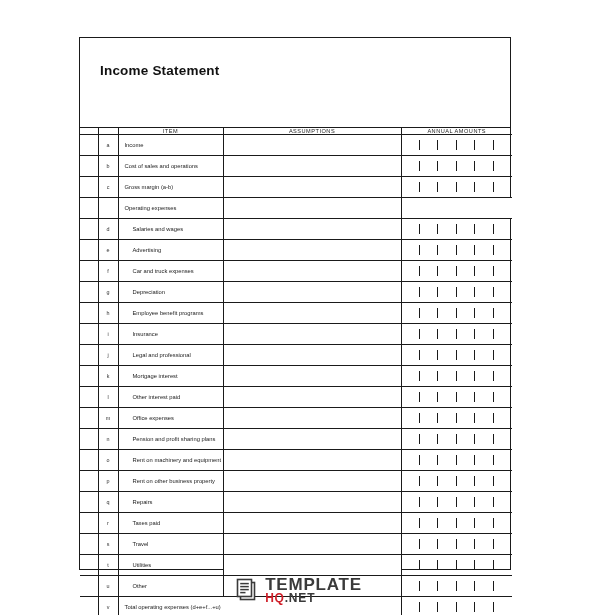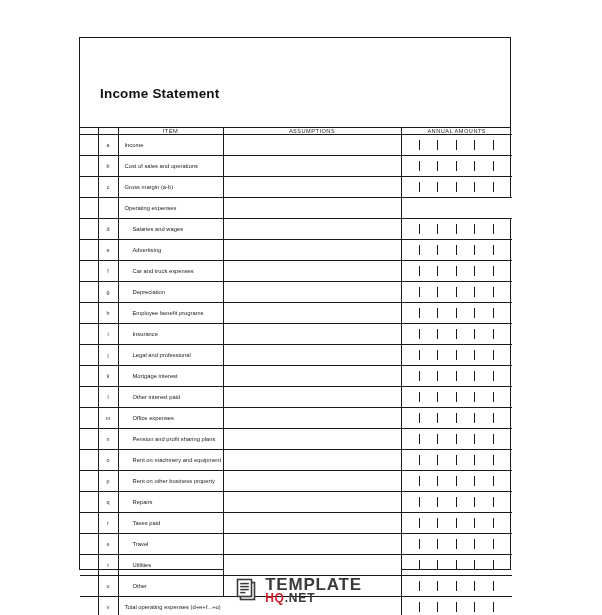--- a/index.html
+++ b/index.html
@@ -30,21 +30,21 @@
   
   #title-band {
     height: 90px;
     box-sizing: border-box;
     border-bottom: 1px solid #1a1a1a;
     position: relative;
   }
   #doc-title {
     position: absolute;
     left: 20px;
-    top: 48px;
+    top: 25px;
     font-size: 13.5px;
     font-weight: bold;
     letter-spacing: 0.2px;
     color: #111;
   }
 
   
   table.sheet {
     border-collapse: collapse;
     table-layout: fixed;

